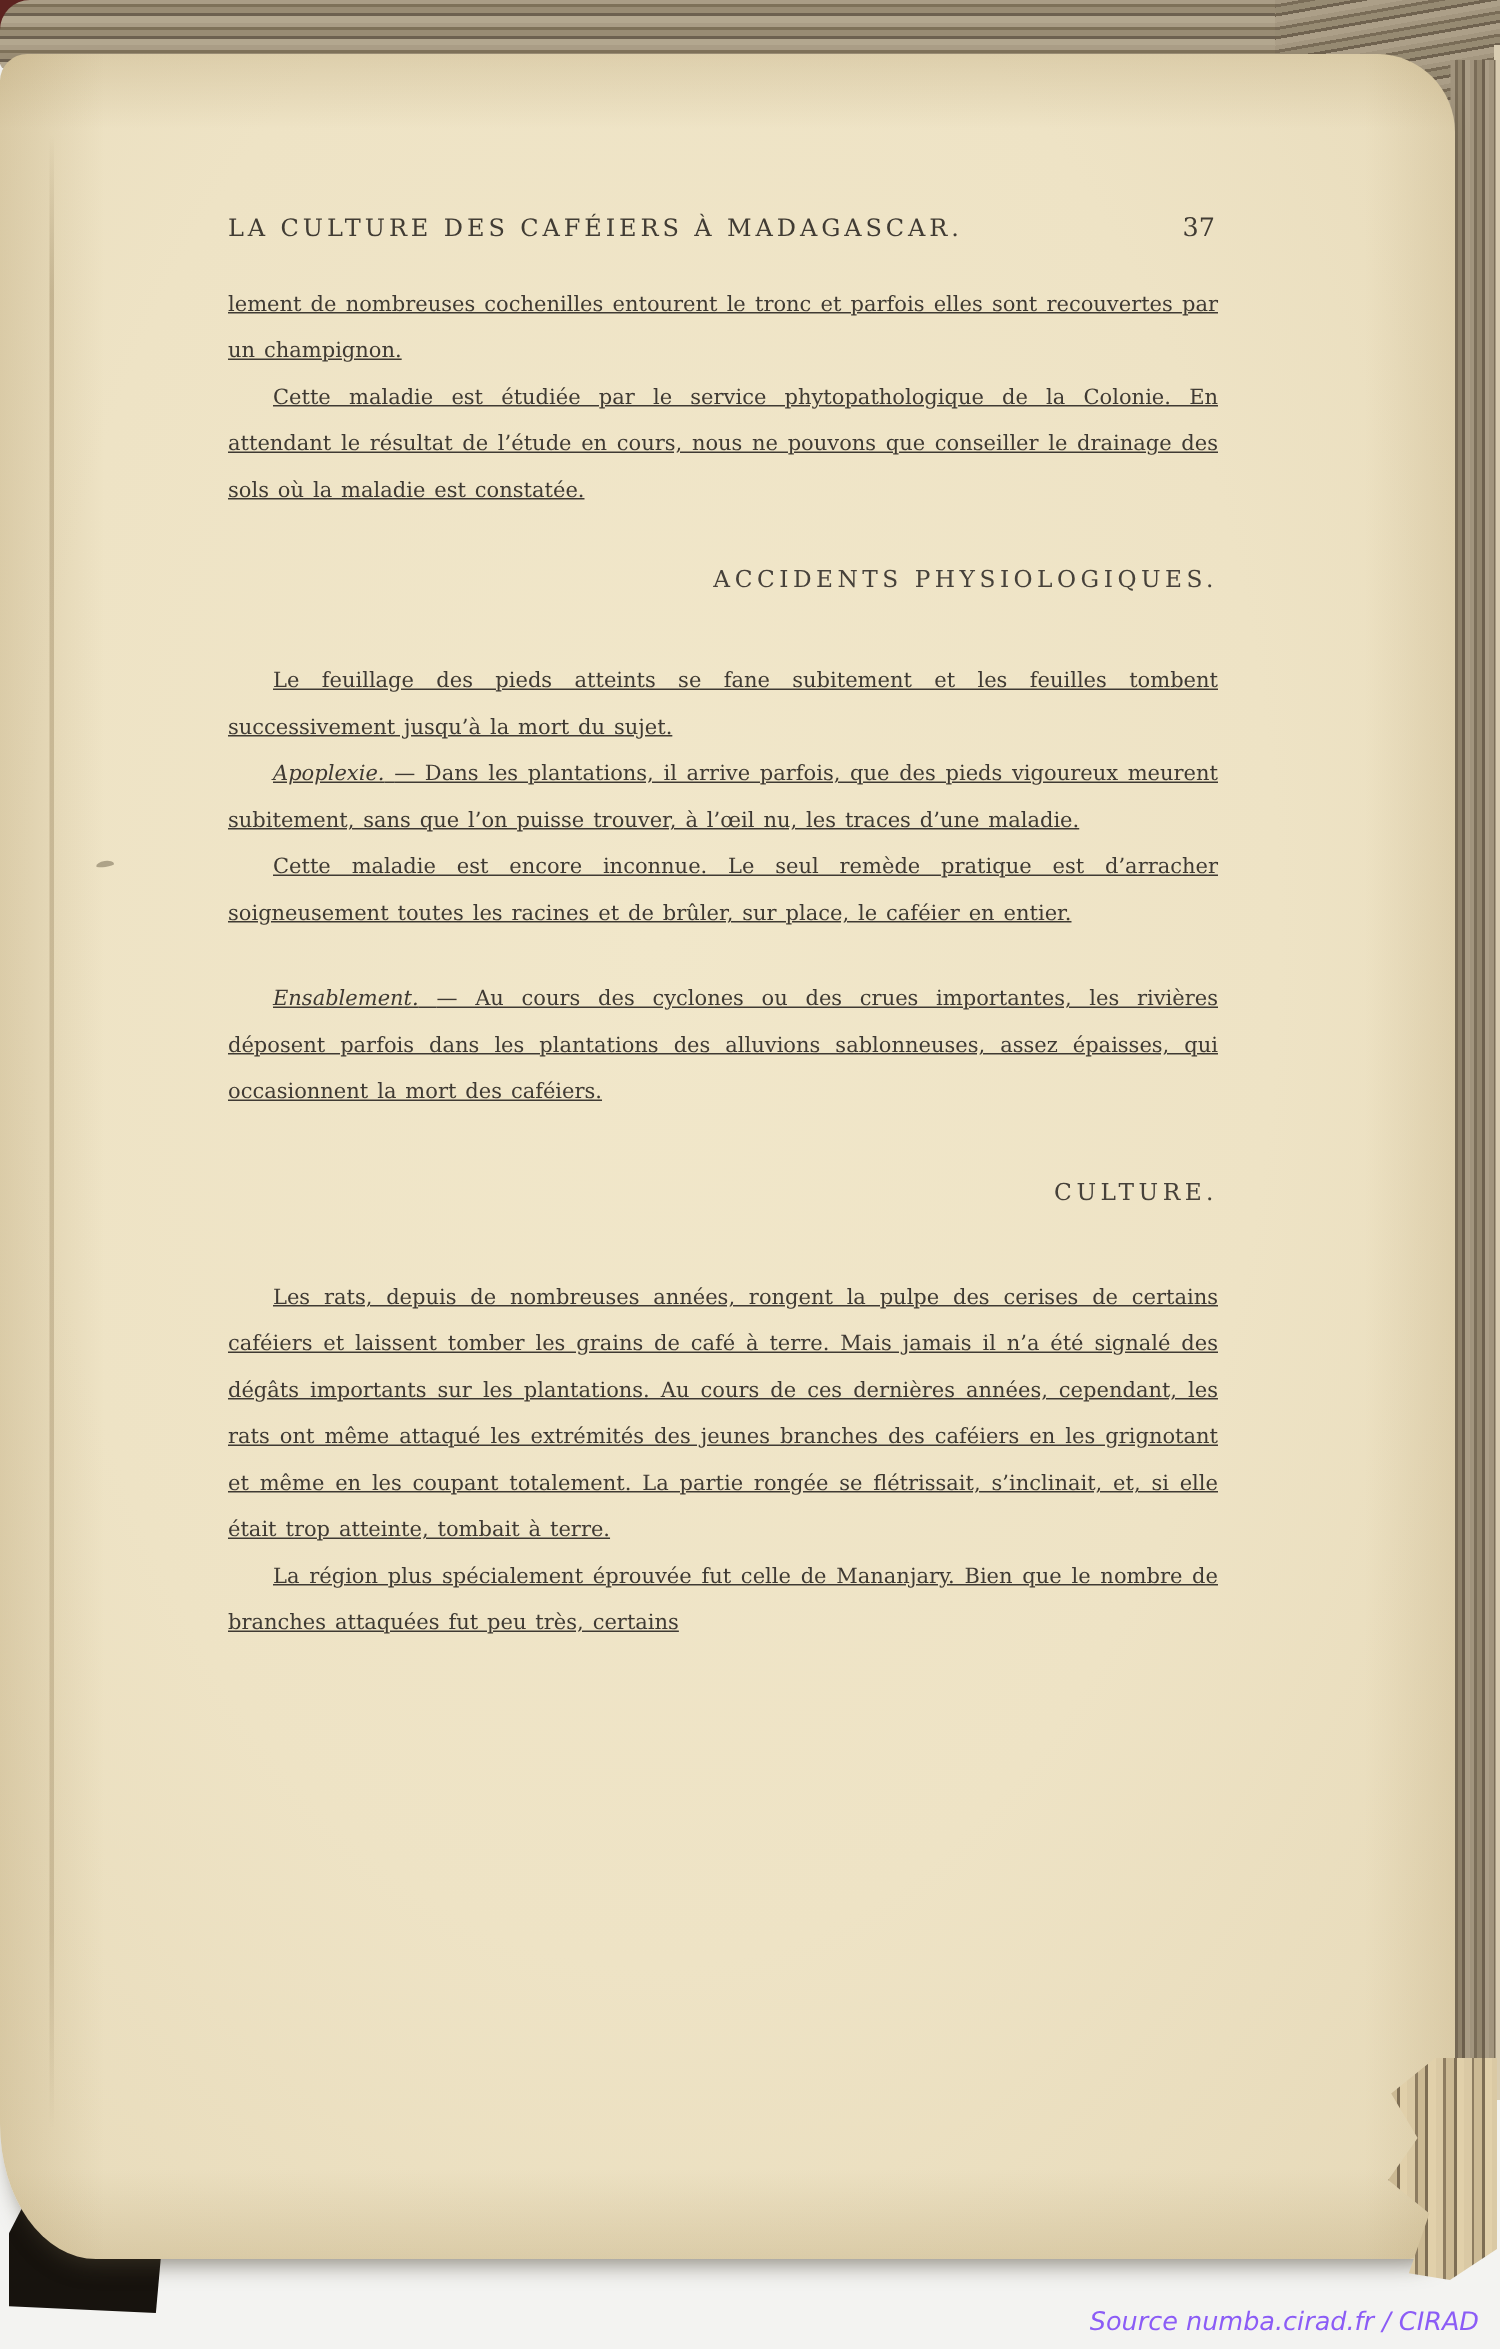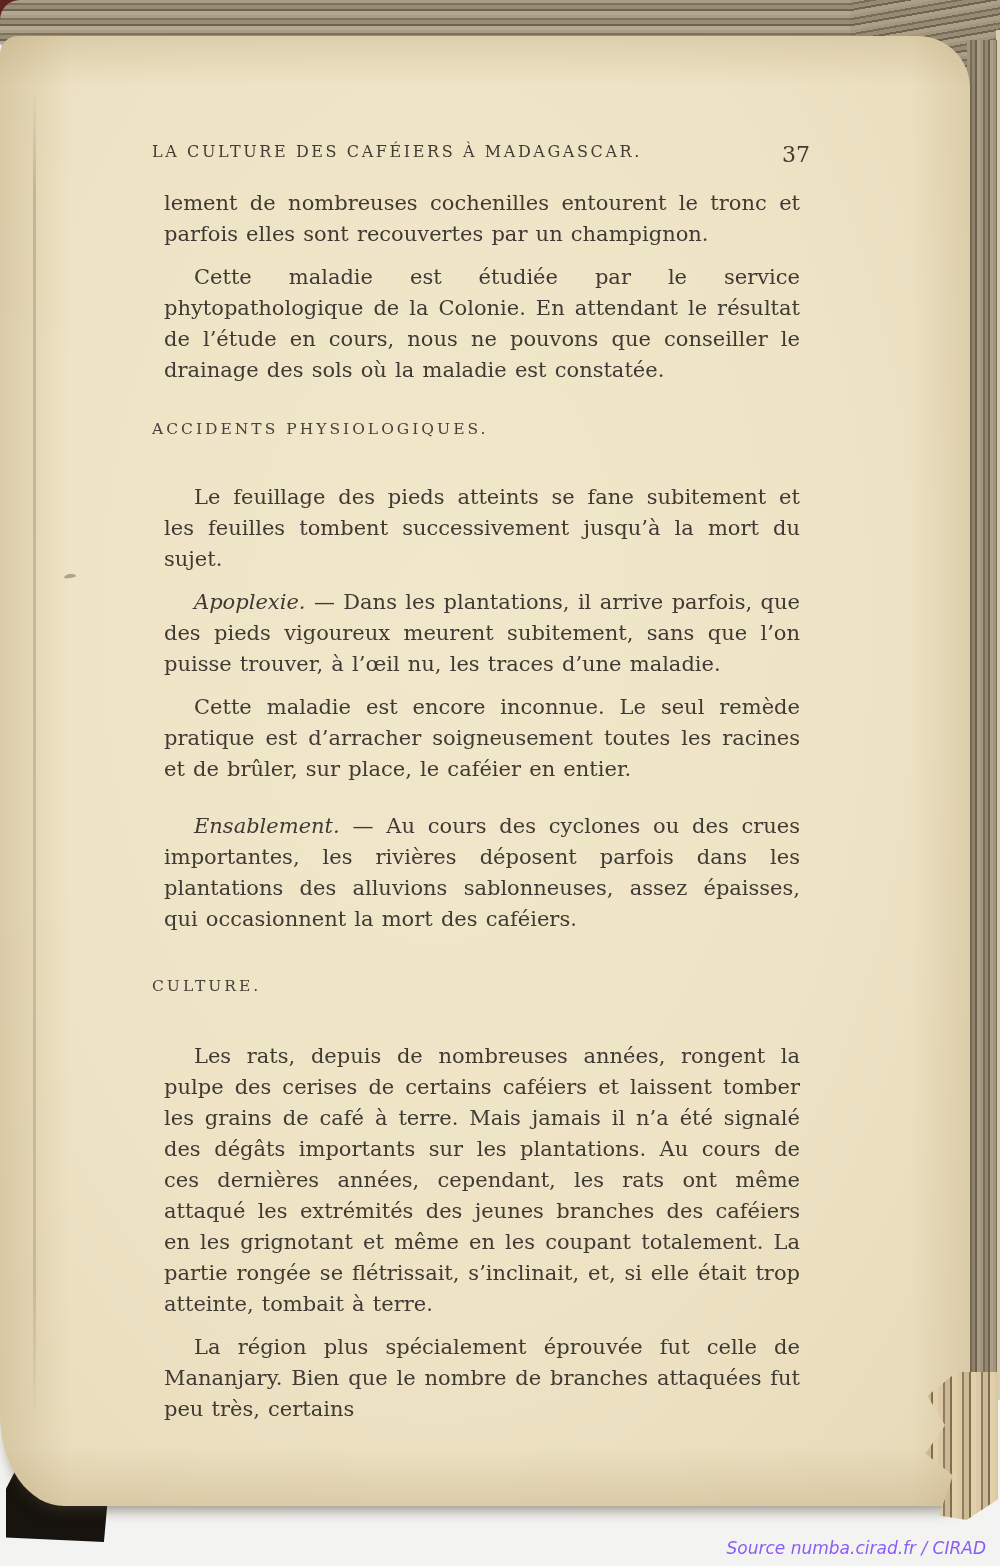--- a/index.html
+++ b/index.html
@@ -69,29 +69,29 @@
   
   .text-block{
     position:absolute;left:152px;top:142px;width:660px;
     color:#3f3a33;
   }
   .running-header{position:relative;height:22px;margin-bottom:24px;}
   .rh-title{
     text-align:left;font-size:16px;letter-spacing:2.6px;color:#413c34;
     white-space:nowrap;
   }
-  .rh-number{position:absolute;right:2px;top:0;font-size:22px;color:#413c34;}
+  .rh-number{position:absolute;right:2px;top:0;font-size:17px;color:#413c34;}
   .text-block p{
-    margin:12px;font-size:21px;line-height:31px;text-align:justify;
-    text-indent:30px;word-spacing:1.5px;
+    margin:0;font-size:14px;line-height:31px;text-align:justify;
+    text-indent:30px;word-spacing:1.5px;text-decoration:underline;
   }
   .p-cont{text-indent:0 !important;}
   .sp-before{margin-top:26px !important;}
   .h-section{
-    margin:34px 0 44px;text-align:left;font-size:15.5px;
+    margin:34px 0 44px;text-align:right;font-size:15.5px;
     letter-spacing:3px;color:#46413a;white-space:nowrap;
   }
   .h-animaux{margin:42px 0 46px;}
   .lead-italic{font-style:italic;}
   
   .footer-credit{
     position:absolute;right:14px;top:1538px;
     font-family:"DejaVu Sans", sans-serif;font-size:17px;color:#8b5cf6;font-style:italic;
   }
 </style>

